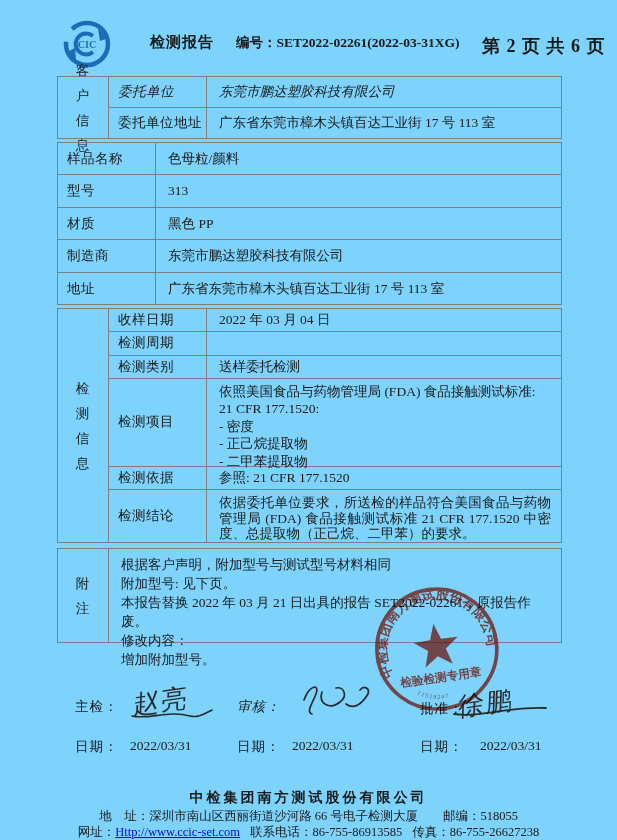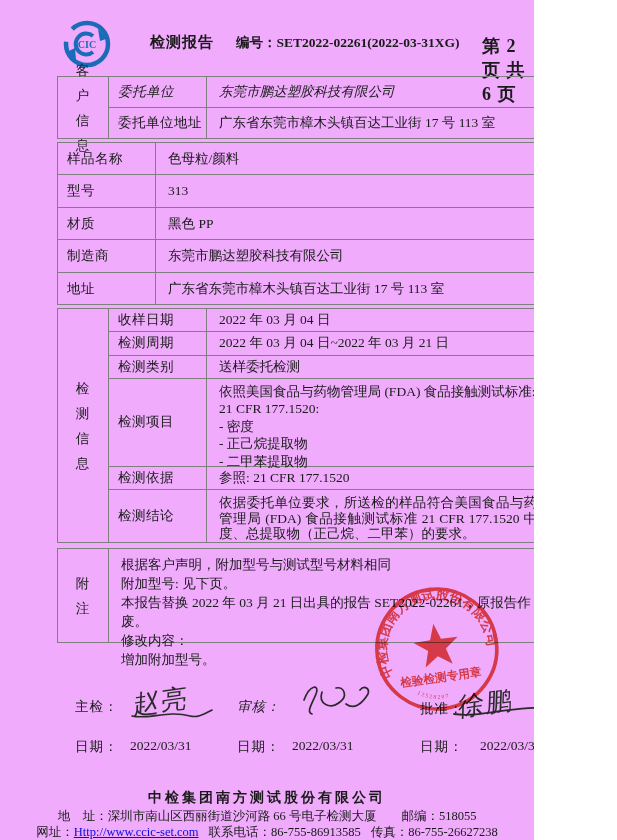--- a/index.html
+++ b/index.html
@@ -1,18 +1,18 @@
 <!DOCTYPE html>
 <html><head>
 <meta charset="utf-8">
 <style>
   * { margin:0; padding:0; box-sizing:border-box; }
   html,body { background:#ffffff; }
   body { font-family:"Liberation Serif","DejaVu Serif",serif; color:#1a1a1a; }
-  .page { position:relative; width:534px; height:840px; background:#f0abfc; overflow:hidden; }
+  .page { position:relative; width:617px; height:840px; background:#7dd3fc; overflow:hidden; }
 
   
   .hdr-logo { position:absolute; left:62px; top:19px; width:50px; height:50px; }
   .hdr-title { position:absolute; left:150px; top:33px; font-size:15px; font-weight:bold; letter-spacing:1px; }
   .hdr-no { position:absolute; left:236px; top:34px; font-size:13.5px; font-weight:bold; }
   .hdr-page { position:absolute; left:482px; top:34px; font-size:18px; font-weight:bold; letter-spacing:1px; }
 
   
   .sec { position:absolute; left:57px; width:505px; border:1px solid #7f7f7f; display:flex; }
   .sec-label { width:51px; border-right:1px solid #7f7f7f; display:flex; align-items:center; justify-content:center; font-size:13.5px; }
@@ -104,21 +104,20 @@
     <div class="sec-label">
         <span>检测信息</span>
       </div>
     <div class="sec-body">
       <div class="trow" style="height:25px;">
         <div class="tfield">收样日期</div>
         <div class="tval">2022 年 03 月 04 日</div>
       </div>
       <div class="trow" style="height:25px;">
         <div class="tfield">检测周期</div>
-        <div class="tval">2022 年 03 月 04 日~2022 年 03 月 21 日</div>
       </div>
       <div class="trow" style="height:25px;">
         <div class="tfield">检测类别</div>
         <div class="tval">送样委托检测</div>
       </div>
       <div class="trow" style="height:88px;">
         <div class="tfield">检测项目</div>
         <div class="tval multi">
           <div>依照美国食品与药物管理局 (FDA) 食品接触测试标准: 21 CFR 177.1520:</div>
           <div>- 密度</div>

